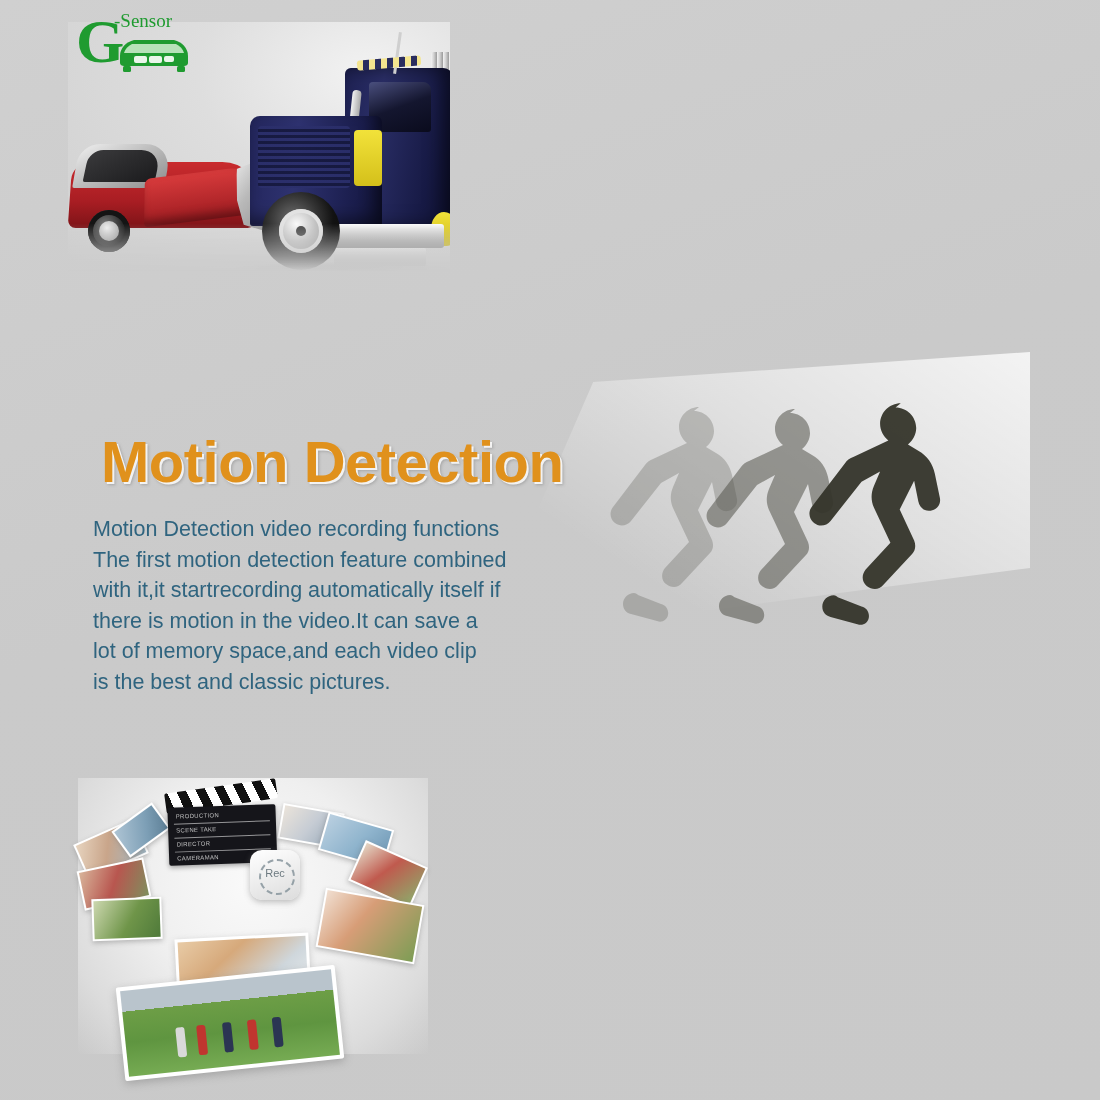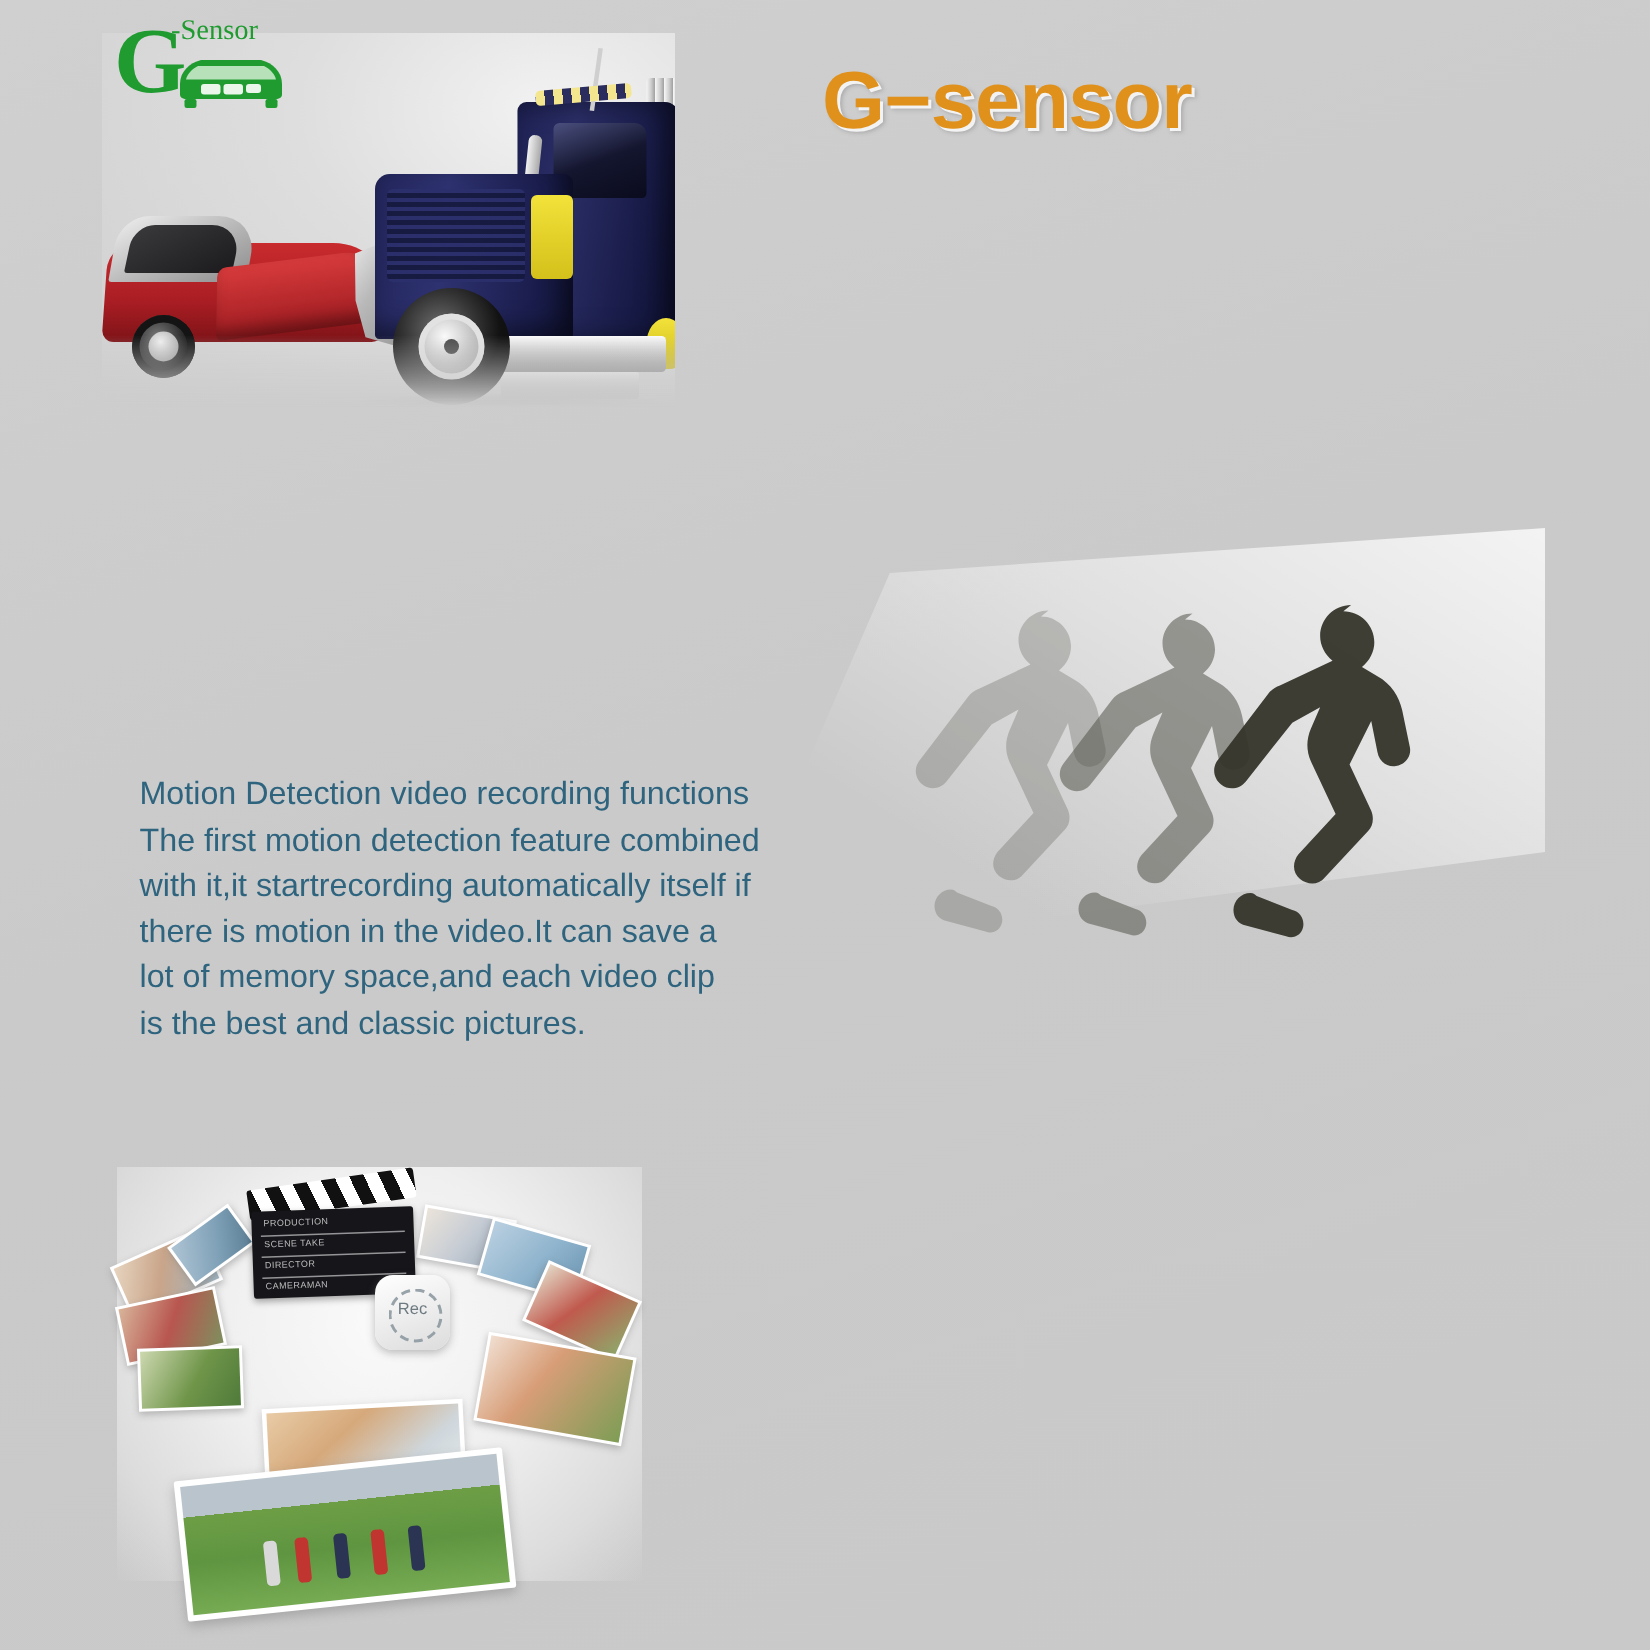--- a/index.html
+++ b/index.html
@@ -481,21 +481,20 @@
         <path d="M22 12 L66 12 C70 14 73 17 74 21 L14 21 C15 17 18 14 22 12 Z" fill="#b7e2b9"></path>
         <rect x="24" y="24" width="13" height="7" rx="2" fill="#eaf6ea"></rect>
         <rect x="39" y="24" width="13" height="7" rx="2" fill="#eaf6ea"></rect>
         <rect x="54" y="24" width="10" height="6" rx="2" fill="#eaf6ea"></rect>
         <rect x="13" y="34" width="8" height="6" rx="1.5" fill="#1f9b30"></rect>
         <rect x="67" y="34" width="8" height="6" rx="1.5" fill="#1f9b30"></rect>
       </svg>
     </span>
   </div>
 
-  <div class="heading" id="sec1-title">G−sensor</div>
 
   <div class="motion-beam"></div>
 
   <div class="runners-wrap">
 
     <div class="runner" style="left:0px; bottom:4px; opacity:0.30;">
       <svg width="200" height="250" viewBox="0 0 200 250" aria-hidden="true">
         <path fill="#5d5d56" d="M118 14c11 0 20 9 20 20 0 6-3 12-8 16l10 6c9 5 14 13 16 22l5 24c1 6-3 11-9 12-6 1-11-3-12-9l-4-20-14 28 14 30c2 5 1 10-2 13l-28 30c-4 5-11 5-16 1-5-4-5-11-1-16l24-26-16-34c-3-7-3-14 0-21l6-14-18 10-30 38c-4 5-11 6-16 2-5-4-6-11-2-16l32-42c2-3 5-5 8-6l34-16c-5-4-8-10-8-16 0-11 9-20 20-20z"></path>
         <path fill="#5d5d56" d="M58 196c-6 0-11 5-11 11 0 5 3 9 8 10l26 7c5 2 10-1 11-6 1-5-2-10-7-11l-23-9c-1-1-2-2-4-2z"></path>
       </svg>
@@ -509,20 +508,21 @@
     </div>
 
     <div class="runner" style="left:196px; bottom:0px; opacity:0.95;">
       <svg width="210" height="258" viewBox="0 0 200 250" aria-hidden="true">
         <path fill="#35352b" d="M118 14c11 0 20 9 20 20 0 6-3 12-8 16l10 6c9 5 14 13 16 22l5 24c1 6-3 11-9 12-6 1-11-3-12-9l-4-20-14 28 14 30c2 5 1 10-2 13l-28 30c-4 5-11 5-16 1-5-4-5-11-1-16l24-26-16-34c-3-7-3-14 0-21l6-14-18 10-30 38c-4 5-11 6-16 2-5-4-6-11-2-16l32-42c2-3 5-5 8-6l34-16c-5-4-8-10-8-16 0-11 9-20 20-20z"></path>
         <path fill="#35352b" d="M58 196c-6 0-11 5-11 11 0 5 3 9 8 10l26 7c5 2 10-1 11-6 1-5-2-10-7-11l-23-9c-1-1-2-2-4-2z"></path>
       </svg>
     </div>
   </div>
 
+  <div class="heading" id="sec2-title">Motion Detection</div>
   <div class="body-text" id="sec2-text">Motion Detection video recording functions
 The first motion detection feature combined
 with it,it startrecording automatically itself if
  there is motion in the video.It can save a
 lot of memory space,and each video clip
 is the best and classic pictures.</div>
 
   <div class="collage">
     <div class="backdrop"></div>
 

